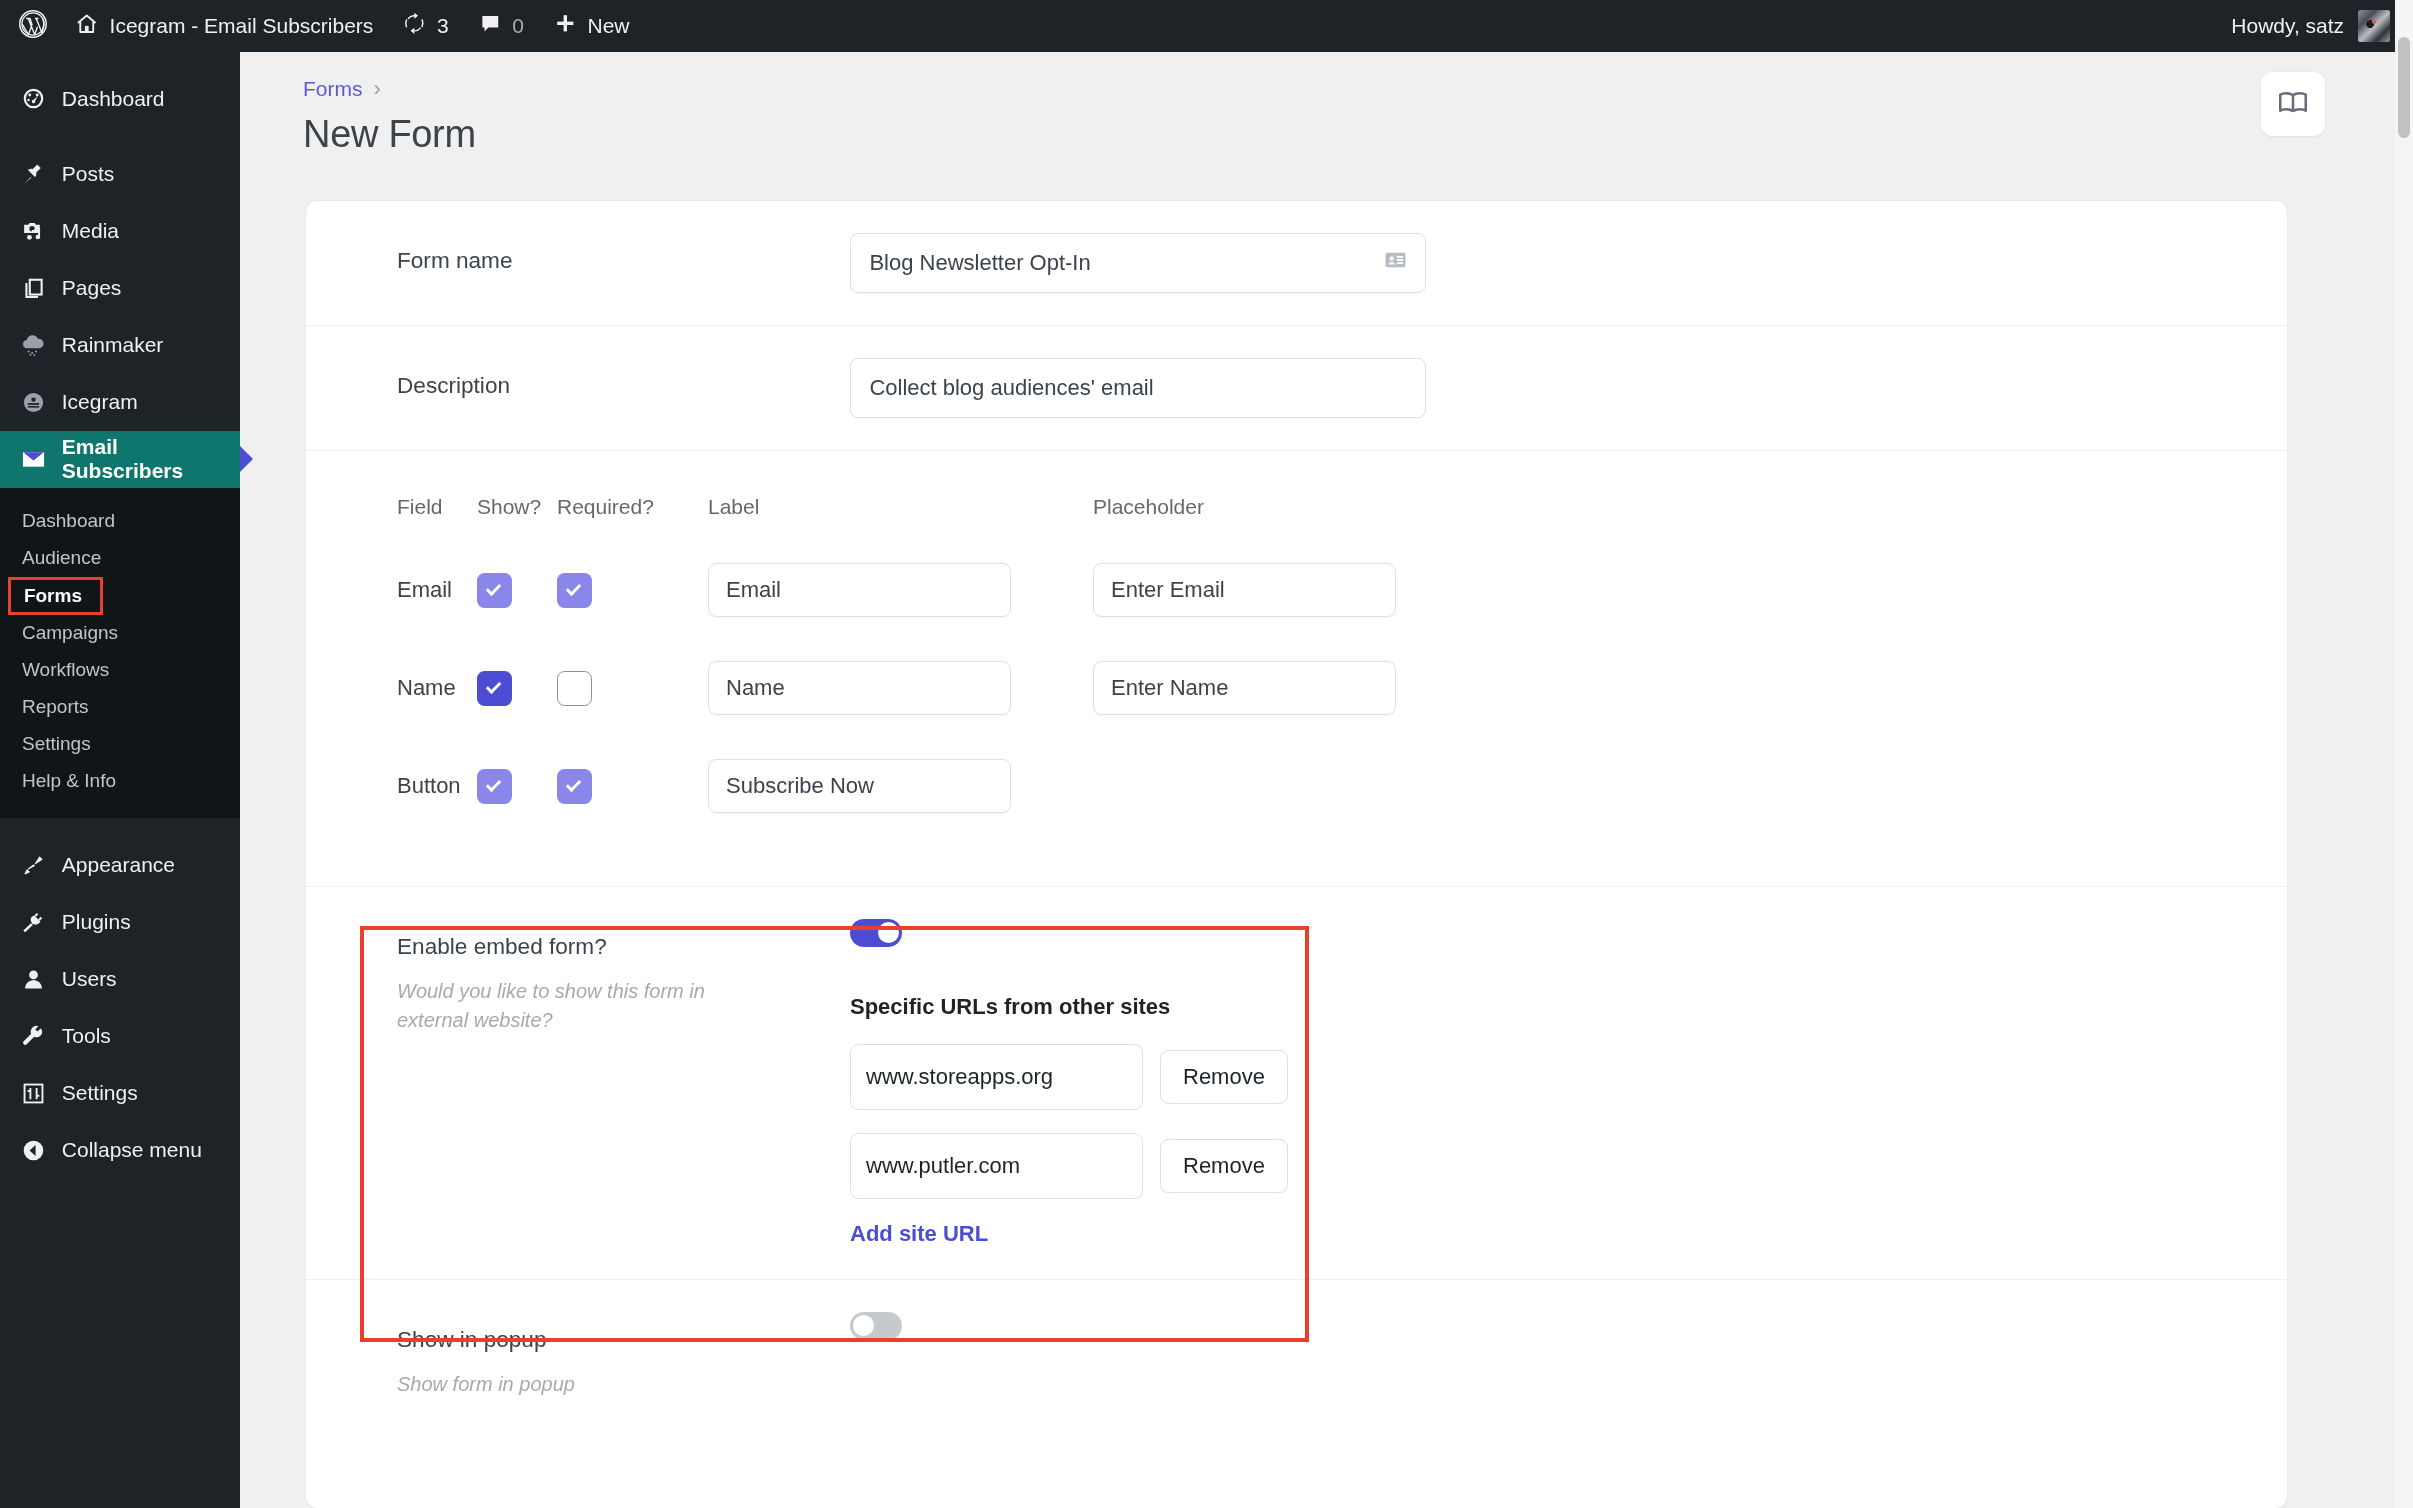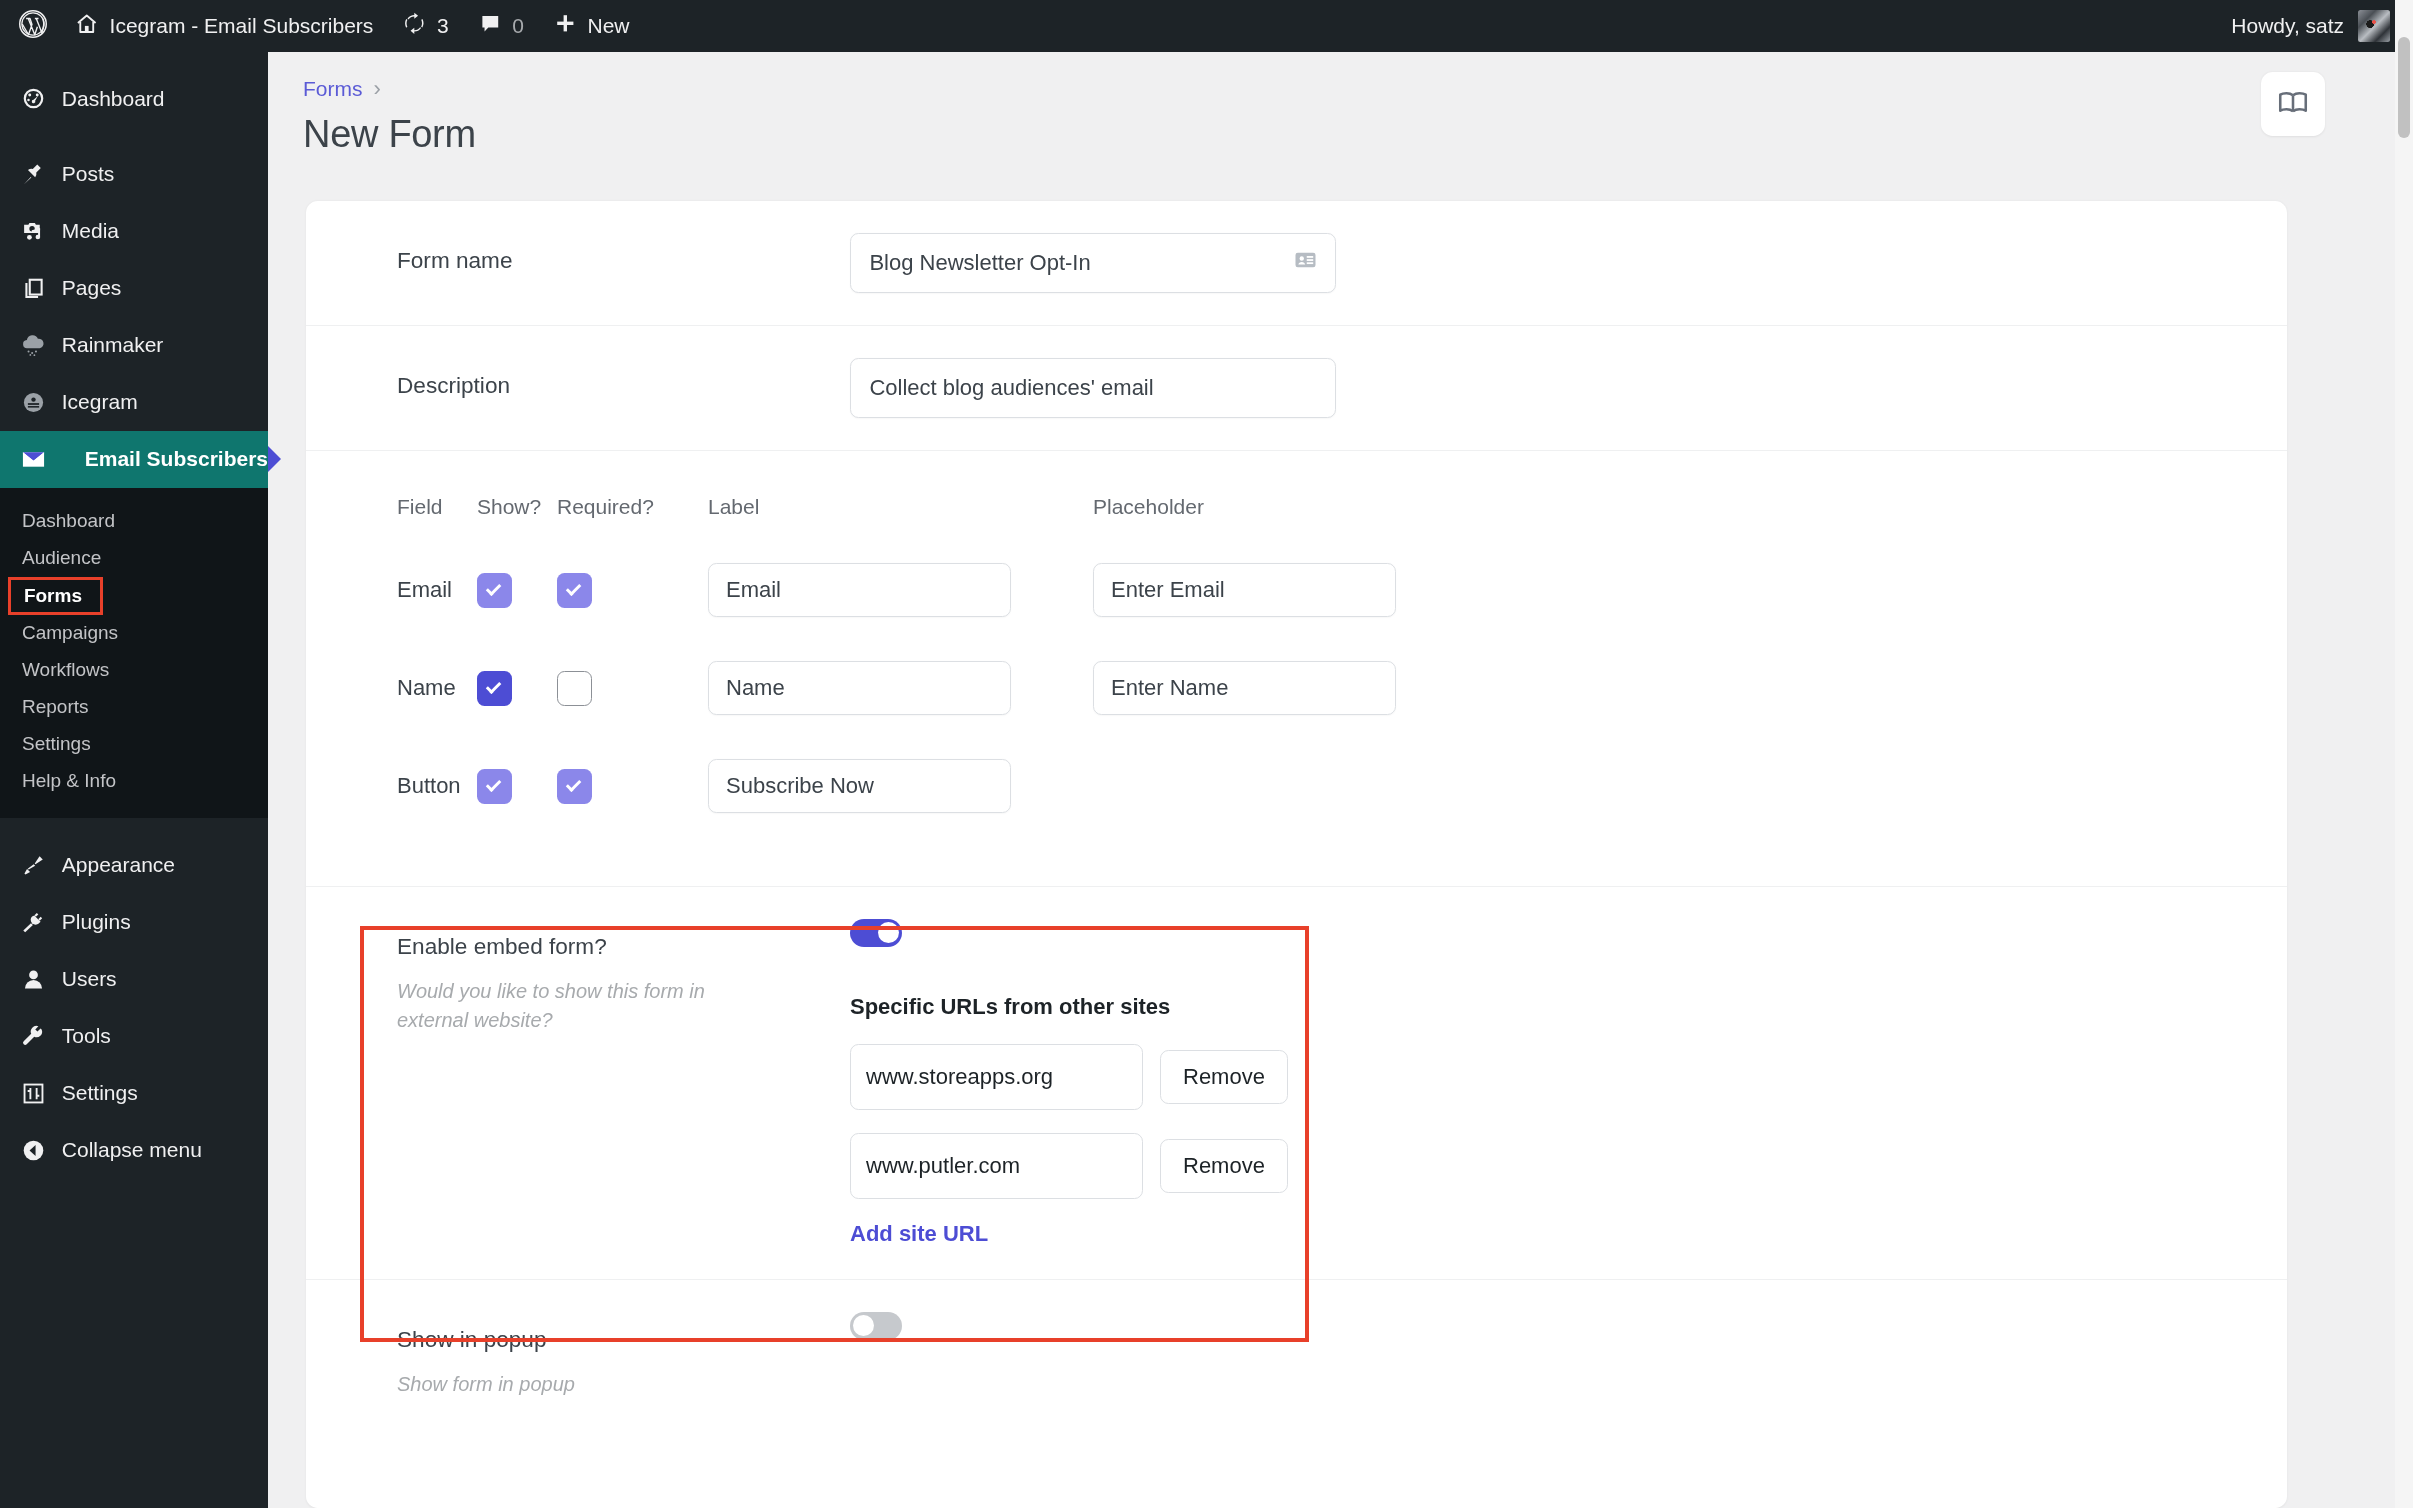--- a/index.html
+++ b/index.html
@@ -39,21 +39,21 @@
       linear-gradient(135deg,#8c9097 0%,#4a4f55 28%,#b9bdc2 52%,#2f3338 76%,#9aa0a6 100%);
       background-color:#6f757c;
     display:block;
   }
   .wp-logo { width: 30px; height: 30px; }
   .ico { display: inline-block; vertical-align: middle; }
 
   
   #sidebar {
     position: absolute; top: 52px; left: 0;
-    width: 268px; height: 1456px;
+    width: 240px; height: 1456px;
     background: #1d2327;
     z-index: 40;
   }
   .menu-item {
     display: flex; align-items: center; gap: 13.4px;
     height: 57px; padding-left: 18.4px;
     color: #f0f0f1; font-size: 21px;
     position: relative;
   }
   .menu-item .mi-ico {
@@ -131,21 +131,21 @@
     max-width: 352px;
   }
   .row-body { flex: 1; padding-top: 32px; padding-bottom: 32px; }
 
   .txtinput {
     height: 60px; border: 1.7px solid #dcdfe3; border-radius: 8.4px;
     background: #fff; display: flex; align-items: center;
     padding: 0 18.4px; font-size: 22px; color: #3c434a;
     box-shadow: 0 0.8px 1.7px rgba(0,0,0,.03);
   }
-  .w-name { width: 486px; position: relative; }
+  .w-name { width: 576px; position: relative; }
   .w-name .field-ico { position: absolute; right: 17px; top: 50%; transform: translateY(-50%); }
 
   
   .ff-head {
     display: flex; font-size: 21px; color: #646970;
     padding-top: 44px;
   }
   .c-field { width: 80px; flex: 0 0 80px; }
   .c-show  { width: 80px; flex: 0 0 80px; }
   .c-req   { width: 151px; flex: 0 0 151px; }

